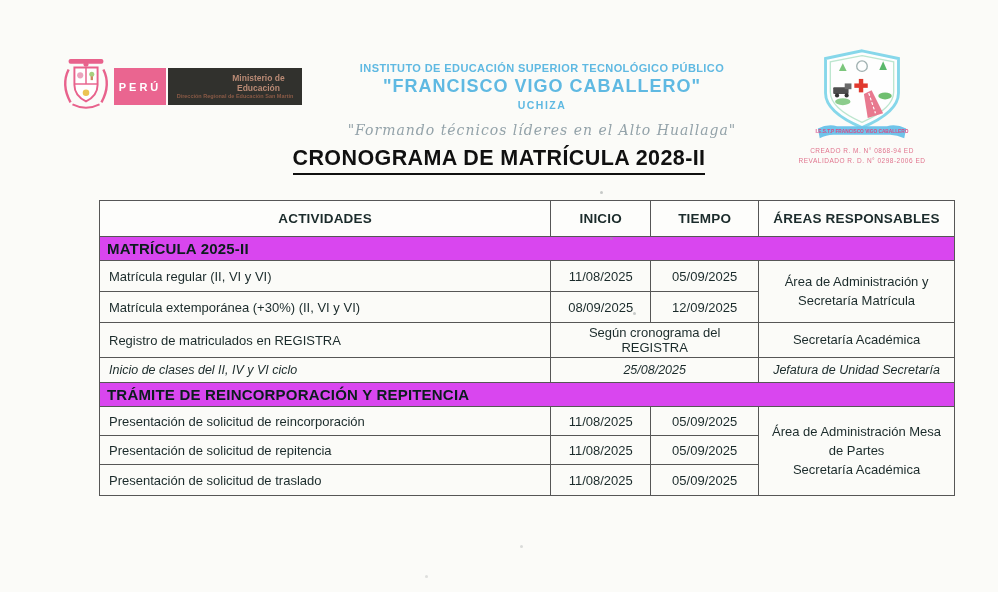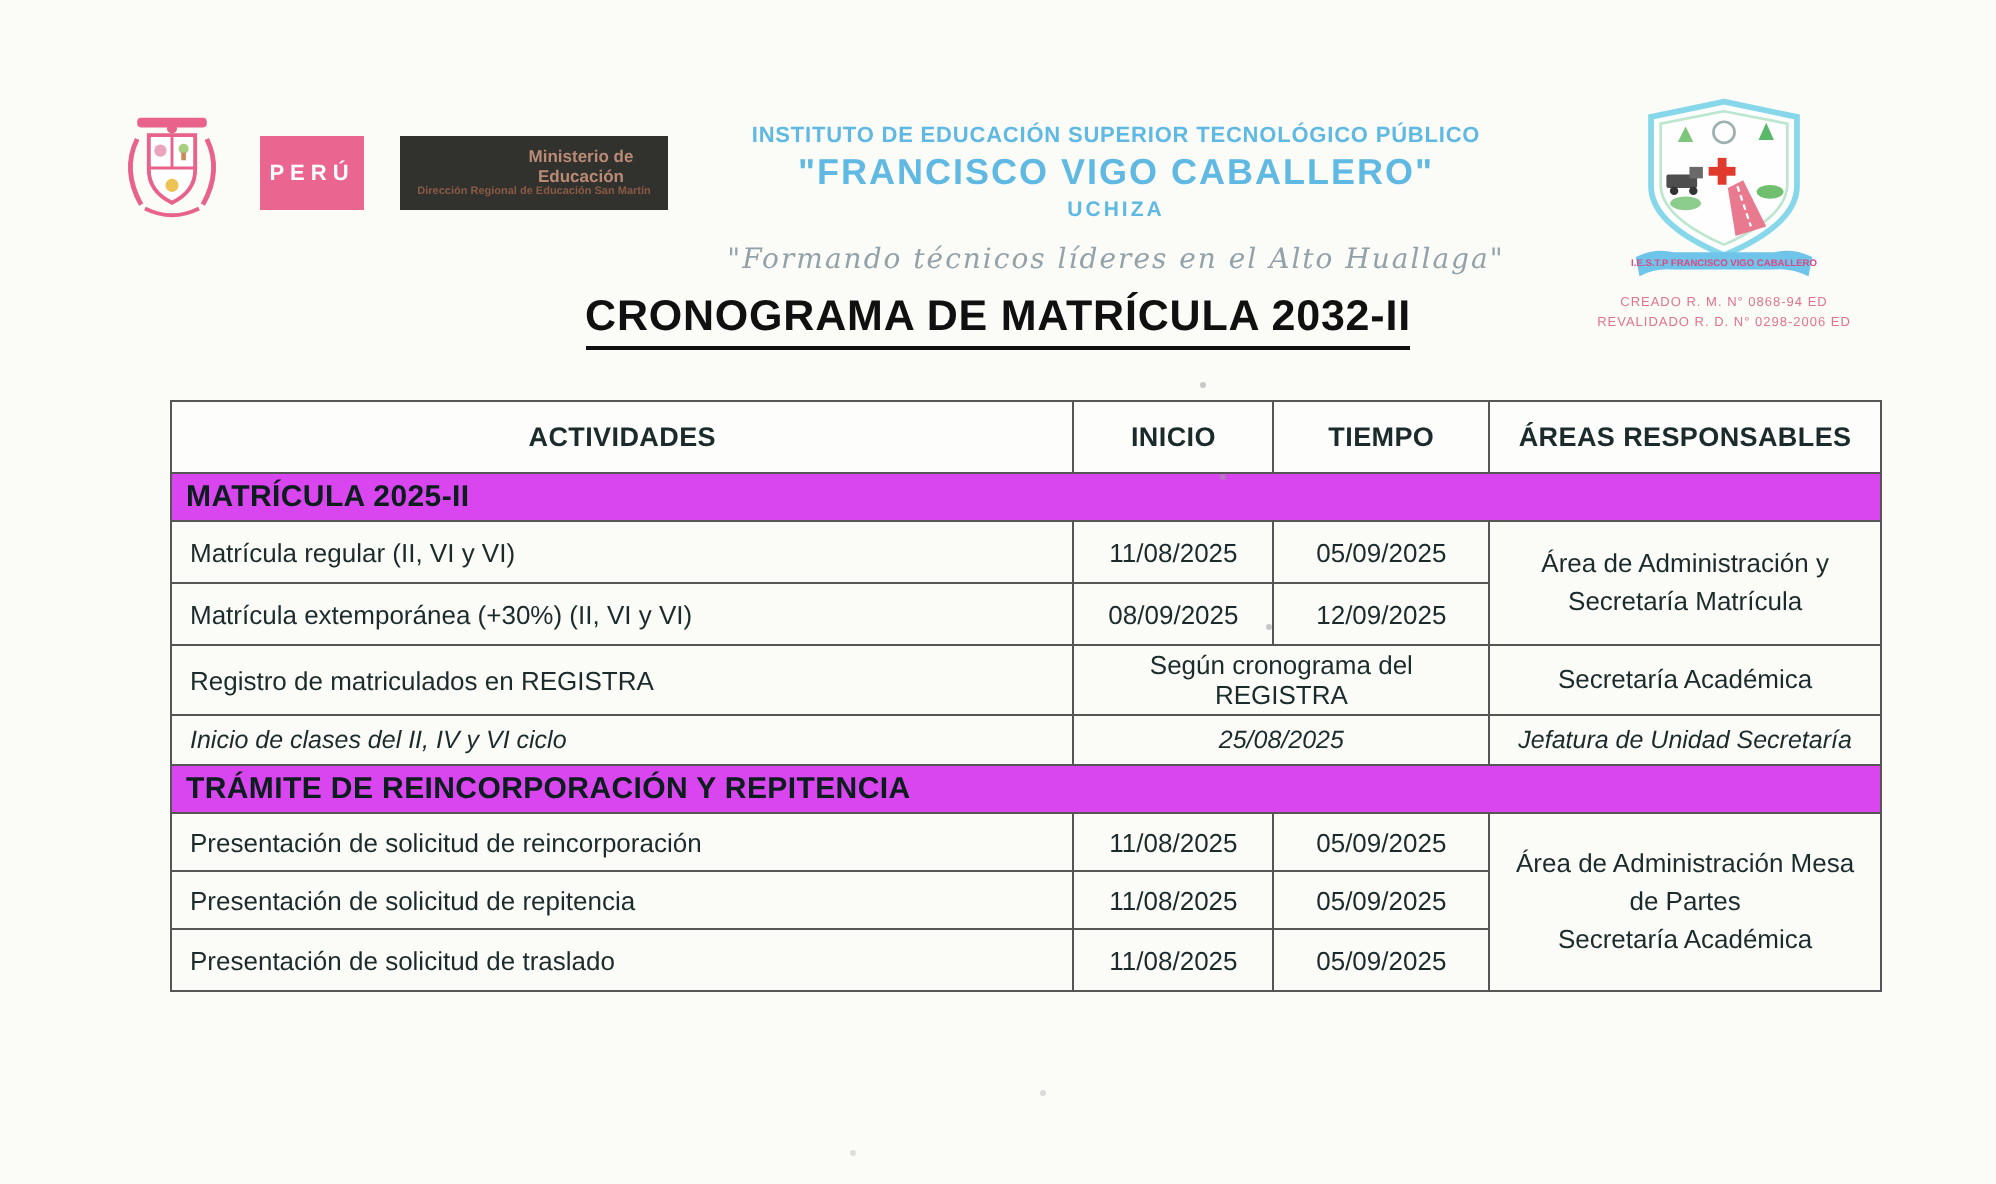--- a/index.html
+++ b/index.html
@@ -7,21 +7,21 @@
   body {
     width:998px; height:592px; overflow:hidden;
     background:#fbfbf8;
     font-family:"Liberation Sans", sans-serif;
     color:#1d2e2e;
   }
   .page { position:relative; width:998px; height:592px; }
 
   
   .header { position:absolute; top:46px; left:58px; width:884px; height:104px; display:flex; }
-  .gov { display:flex; align-items:flex-start;gap:16px; }
+  .gov { display:flex; align-items:flex-start; }
   .coat { width:56px; height:56px; margin-top:10px; }
   .peru-box {
     margin-top:22px; width:52px; height:37px; background:#ea6590;
     display:flex; align-items:center; justify-content:center;
     color:#fff; font-weight:bold; font-size:11px; letter-spacing:3px;
   }
   .ministry-box {
     margin-top:22px; margin-left:2px; width:134px; height:37px; background:#31312d;
     display:flex; flex-direction:column; align-items:center; justify-content:center;
     text-align:center; padding:2px 3px;
@@ -44,21 +44,21 @@
 
   
   .title-wrap { position:absolute; top:146px; left:0; width:100%; text-align:center; }
   .doc-title {
     display:inline-block; margin:0; font-size:21.5px; font-weight:bold; color:#101010;
     letter-spacing:0.4px; border-bottom:2.5px solid #101010; padding-bottom:2px;
   }
 
   
   table.sched {
-    position:absolute; top:200px; left:85px; width:856px;
+    position:absolute; top:200px; left:99px; width:856px;
     border-collapse:collapse; border:1.5px solid #3f3f3f;
     font-size:13px; color:#1b2b2b;
   }
   .sched th, .sched td { border:1px solid #565656; padding:2px 6px; }
   .sched thead th {
     font-size:13.5px; font-weight:bold; text-align:center; height:36px;
     letter-spacing:0.2px; background:#fdfdfb;
   }
   tr.section-row td {
     background:#d946ef; font-weight:bold; font-size:15px; height:24px;
@@ -141,21 +141,21 @@
         <ellipse cx="38" cy="58" rx="8" ry="3.6" fill="#8ccc8c"></ellipse>
         <path d="M12 86 Q22 81 32 83.5 L84 83.5 Q94 81 104 86 L102 96 Q93 91.5 84 92.5 L32 92.5 Q22 91.5 14 96 Z" fill="#6fc4ea"></path>
         <text x="58" y="90.5" text-anchor="middle" font-size="5" font-weight="bold" fill="#d84a86">I.E.S.T.P FRANCISCO VIGO CABALLERO</text>
       </svg>
       <div class="created">CREADO  R. M. N° 0868-94 ED</div>
       <div class="created">REVALIDADO  R. D. N° 0298-2006 ED</div>
     </div>
   </div>
 
   <div class="title-wrap">
-    <h1 class="doc-title">CRONOGRAMA DE MATRÍCULA 2032-II</h1>
+    <h1 class="doc-title">CRONOGRAMA DE MATRÍCULA 2028-II</h1>
   </div>
 
   <table class="sched">
     <colgroup>
       <col style="width:452px">
         <col style="width:100px">
         <col style="width:108px">
         <col style="width:196px">
     </colgroup>
     <thead>

